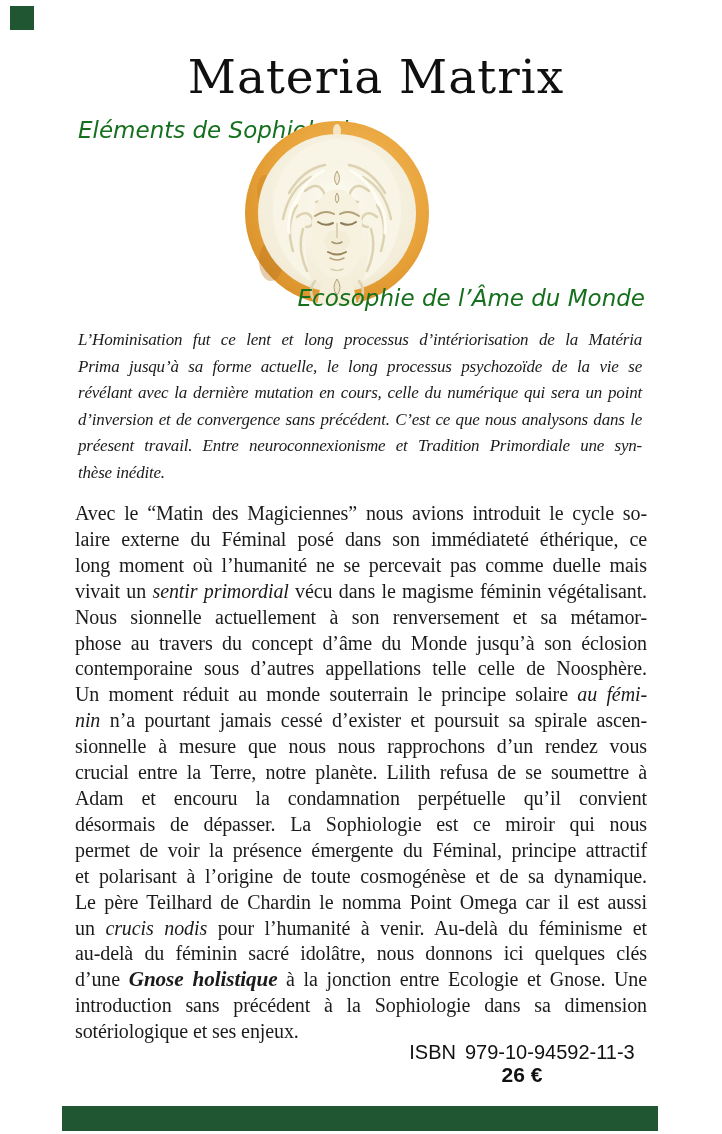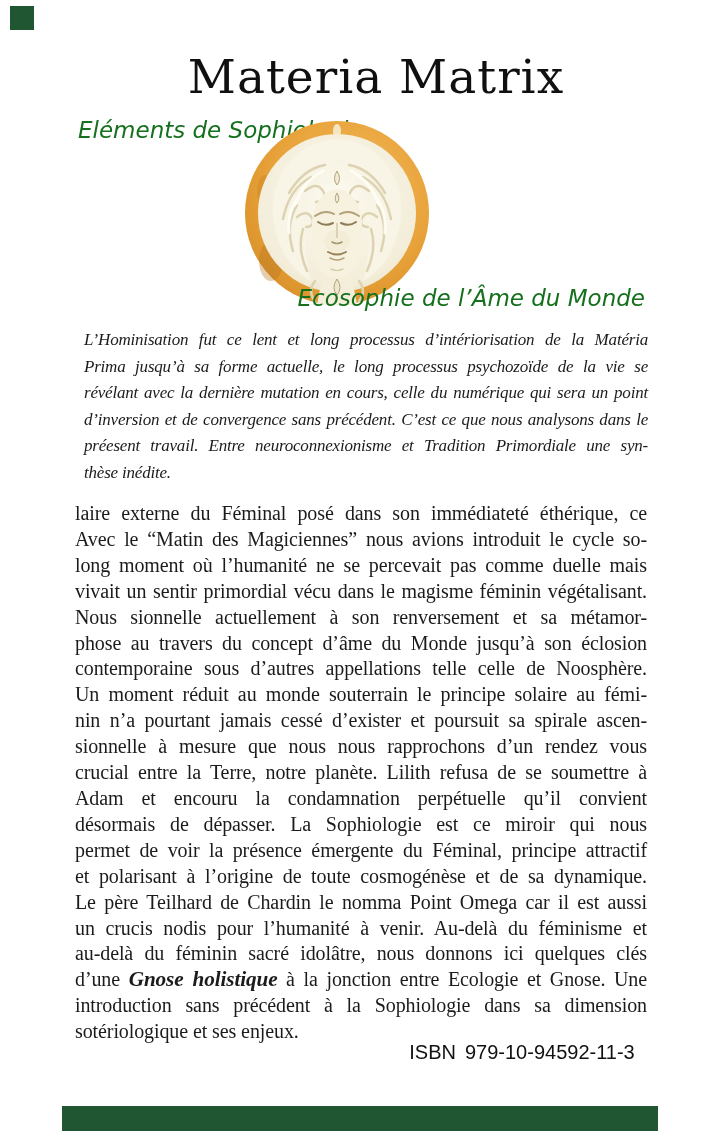--- a/index.html
+++ b/index.html
@@ -16,30 +16,30 @@
   }
   .sub{
     position:absolute;font-family:"DejaVu Sans",sans-serif;font-style:italic;
     font-size:23px;line-height:28px;white-space:nowrap;
   }
   .sub-left{left:78px;top:116px;}
   .sub-right{right:77px;top:284px;}
   .medallion{position:absolute;left:245px;top:121px;width:184px;height:184px;}
   .intro{
     position:absolute;left:78px;top:327px;width:564px;
-    font-size:17px;line-height:26.6px;font-style:italic;letter-spacing:-0.2px;color:#1b1b1b;margin-left:6px;
+    font-size:17px;line-height:26.6px;font-style:italic;letter-spacing:-0.2px;color:#1b1b1b;
   }
   .bodytext{
     position:absolute;left:75px;top:501px;width:572px;
     font-size:20px;line-height:25.9px;letter-spacing:-0.1px;color:#1b1b1b;
   }
   .jline{text-align:justify;text-align-last:justify;height:1em;white-space:nowrap;}
   .intro .jline,.bodytext .jline{height:auto;}
   .jline.last{text-align-last:left;}
-  .jline .it{}
+  .jline .it{font-style:italic;}
   .jline .bit{font-style:italic;font-weight:bold;font-size:1.06em;}
   .isbn-row{
     position:absolute;left:406px;top:1041px;width:232px;display:flex;justify-content:center;gap:9px;
     font-family:"Liberation Sans",sans-serif;font-size:20px;color:#111;white-space:nowrap;
   }
   .price{
     position:absolute;left:406px;top:1063px;width:232px;text-align:center;
     font-family:"Liberation Sans",sans-serif;font-size:21px;font-weight:bold;color:#111;
   }
 </style>
@@ -140,22 +140,22 @@
   <div class="intro" id="intro">
       <div class="jline"><span>L’Hominisation fut ce lent et long processus d’intériorisation de la Matéria</span></div>
       <div class="jline"><span>Prima jusqu’à sa forme actuelle, le long processus psychozoïde de la vie se</span></div>
       <div class="jline"><span>révélant avec la dernière mutation en cours, celle du numérique qui sera un point</span></div>
       <div class="jline"><span>d’inversion et de convergence sans précédent. C’est ce que nous analysons dans le</span></div>
       <div class="jline"><span>préesent travail. Entre neuroconnexionisme et Tradition Primordiale une syn-</span></div>
       <div class="jline last"><span>thèse inédite.</span></div>
     </div>
 
   <div class="bodytext" id="bodytext">
+      <div class="jline"><span>Avec le “Matin des Magiciennes” nous avions introduit le cycle so-</span></div>
       <div class="jline"><span>laire externe du Féminal posé dans son immédiateté éthérique, ce</span></div>
-      <div class="jline"><span>Avec le “Matin des Magiciennes” nous avions introduit le cycle so-</span></div>
       <div class="jline"><span>long moment où l’humanité ne se percevait pas comme duelle mais</span></div>
       <div class="jline"><span>vivait un </span><span class="it">sentir primordial</span><span> vécu dans le magisme féminin végétalisant.</span></div>
       <div class="jline"><span>Nous sionnelle actuellement à son renversement et sa métamor-</span></div>
       <div class="jline"><span>phose au travers du concept d’âme du Monde jusqu’à son éclosion</span></div>
       <div class="jline"><span>contemporaine sous d’autres appellations telle celle de Noosphère.</span></div>
       <div class="jline"><span>Un moment réduit au monde souterrain le principe solaire </span><span class="it">au fémi-</span></div>
       <div class="jline"><span class="it">nin</span><span> n’a pourtant jamais cessé d’exister et poursuit sa spirale ascen-</span></div>
       <div class="jline"><span>sionnelle à mesure que nous nous rapprochons d’un rendez vous</span></div>
       <div class="jline"><span>crucial entre la Terre, notre planète. Lilith refusa de se soumettre à</span></div>
       <div class="jline"><span>Adam et encouru la condamnation perpétuelle qu’il convient</span></div>
@@ -168,16 +168,17 @@
       <div class="jline"><span>d’une </span><span class="bit">Gnose holistique</span><span> à la jonction entre Ecologie et Gnose. Une</span></div>
       <div class="jline"><span>introduction sans précédent à la Sophiologie dans sa dimension</span></div>
       <div class="jline last"><span>sotériologique et ses enjeux.</span></div>
     </div>
 
   <div class="isbn-row">
     <span>ISBN</span>
     <span>979-10-94592-11-3</span>
   </div>
 
+  <div class="price">26 €</div>
 
   <div class="bottom-bar" style="background: rgb(32, 87, 50);"></div>
 
 </div>
 
 </body></html>

